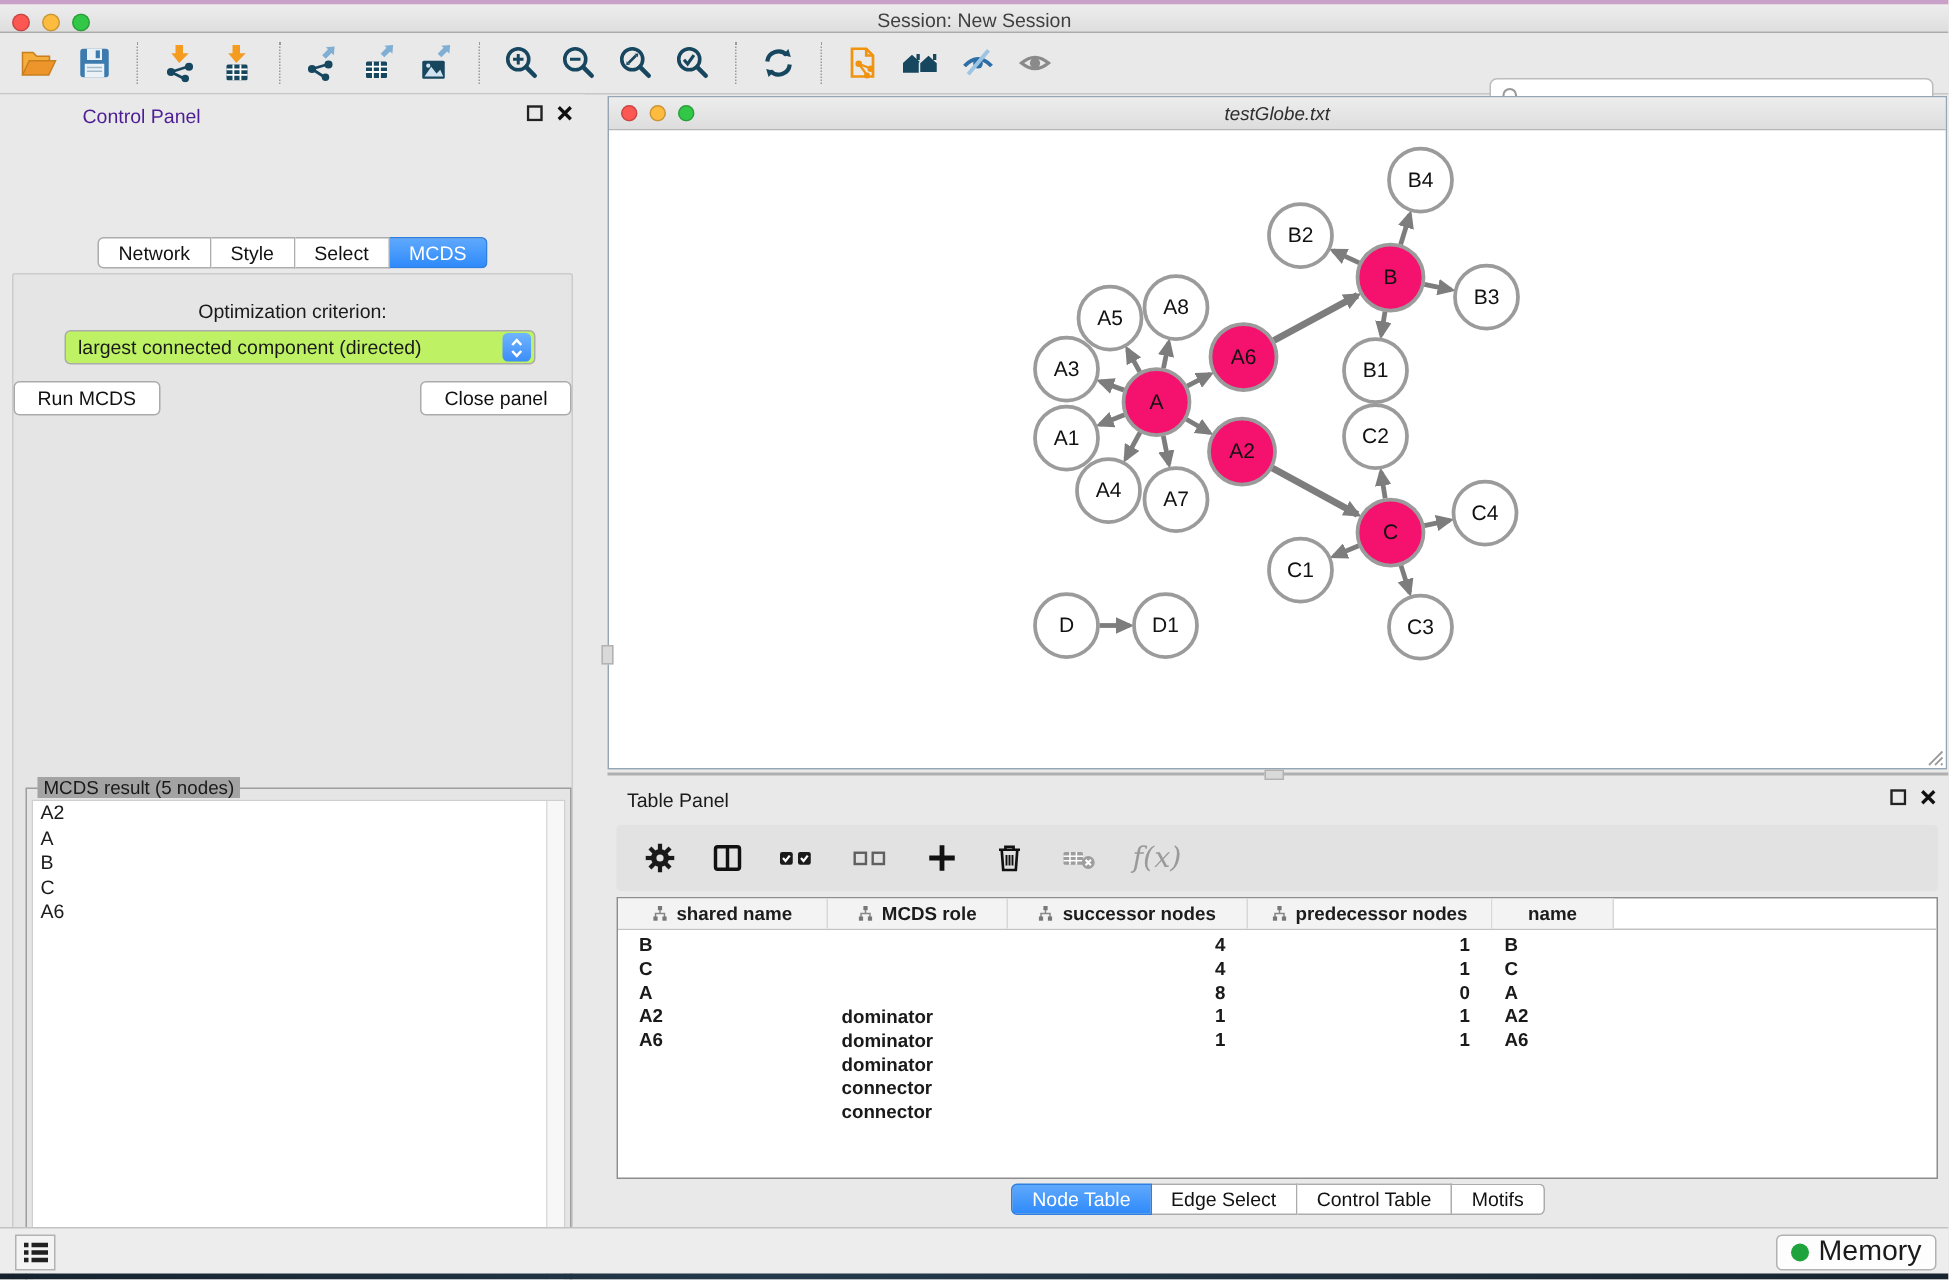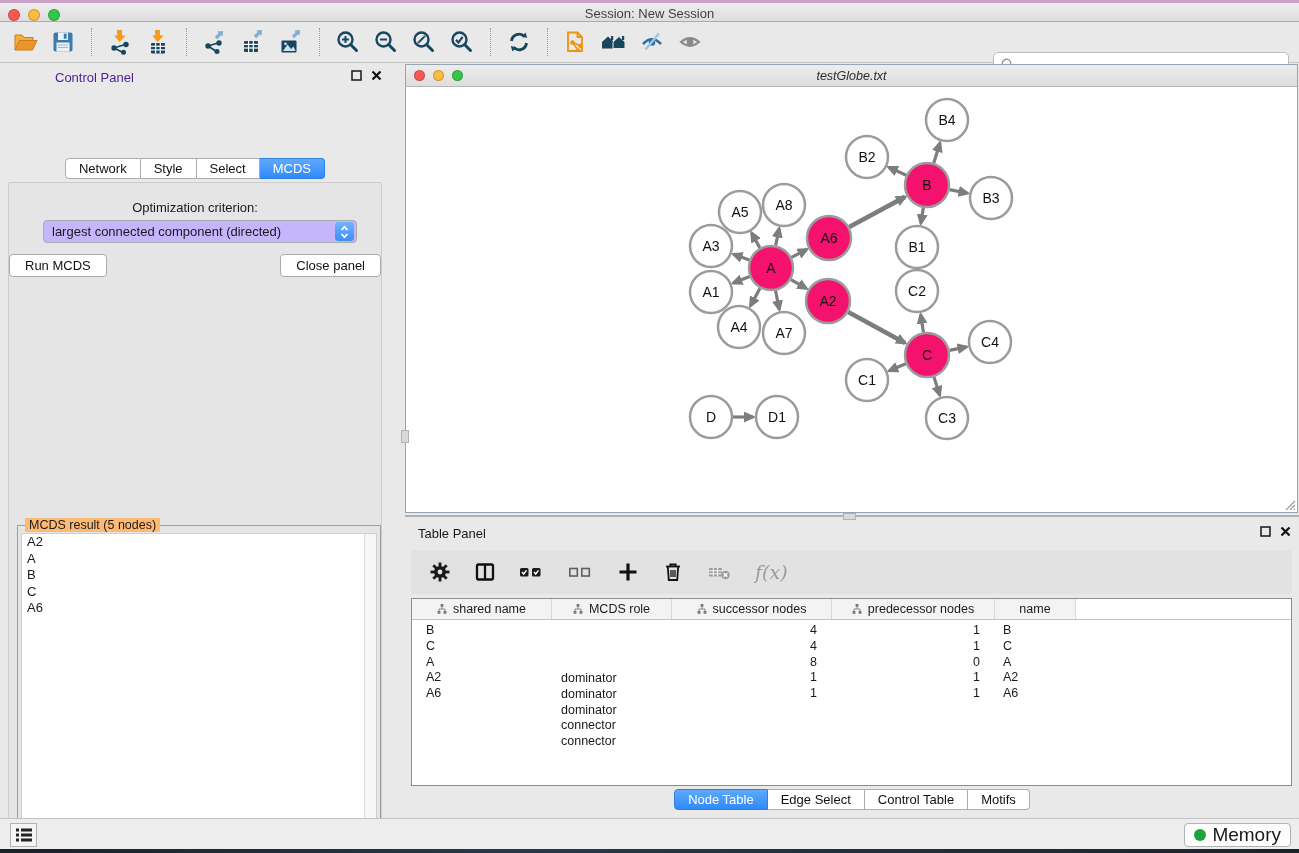--- a/index.html
+++ b/index.html
@@ -34,30 +34,30 @@
   .seg-tabs { display:flex; }
   .seg-tab { height:21px; line-height:19px; padding:0 13px; background:#fff; border:1px solid #acacac;
     border-left:none; font-size:13px; color:#111; }
   .seg-tab:first-child { border-left:1px solid #acacac; border-radius:4px 0 0 4px; }
   .seg-tab:last-child { border-radius:0 4px 4px 0; }
   .seg-tab.sel { background:linear-gradient(#5fa9fd,#2f8afa); border-color:#2f7fe0; color:#fff; }
   #cp-tabs { position:absolute; left:0; top:95px; width:100%; display:flex; justify-content:center; }
   #cp-body { position:absolute; left:8px; top:119px; width:374px; height:686px;
     background:#e5e5e5; border:1px solid #cccccc; border-radius:2px; }
   #opt-label { position:absolute; left:0; top:17px; width:100%; text-align:center; font-size:13px; }
-  #criterion-select { position:absolute; left:34px; top:37px; width:314px; height:23px; background:#c4b5fd;
+  #criterion-select { position:absolute; left:34px; top:37px; width:314px; height:23px; background:#bef264;
     border:1px solid #ababab; border-radius:4px; display:flex; align-items:center; }
   #criterion-select .val { flex:1; padding-left:8px; font-size:13px; white-space:nowrap; }
   #criterion-select .stepper { width:19px; height:19px; margin-right:2px; border-radius:3.5px;
     background:linear-gradient(#6fb5fe,#3d8df8); display:flex; align-items:center; justify-content:center; }
   .cp-buttons { position:absolute; left:0; top:71px; width:100%; display:flex; justify-content:space-between; gap:16px; }
   .btn { height:23px; padding:0 15px; background:#fff; border:1px solid #ababab; border-radius:4px;
     font-size:13px; line-height:21px; color:#111; }
   #result-box { position:absolute; left:8px; top:342px; width:364px; height:336px; border:1px solid #9e9e9e; }
-  #result-box .gtitle { position:absolute; left:7px; top:-8px; background:#fdba74; padding:0 4px; font-size:12.5px; }
+  #result-box .gtitle { position:absolute; left:7px; top:-8px; background:#a3a3a3; padding:0 4px; font-size:12.5px; }
   #mcds-list-wrap { position:absolute; left:3px; top:7px; right:3px; bottom:3px; background:#fff; border:1px solid #cfcfcf; }
   #mcds-scroll { position:absolute; right:0; top:0; bottom:0; width:12px; background:#f7f7f7; border-left:1px solid #dcdcdc; }
   .mcds-item { font-size:13px; line-height:16.5px; padding-left:5px; }
 
   
   #net-window { left:405px; top:64px; width:893px; height:449px; background:#fff; border:1px solid #96a5b4; }
   #net-titlebar { height:22px; background:linear-gradient(#ededed,#dddddd); border-bottom:1px solid #b5b5b5;
     display:flex; align-items:center; position:relative; }
   #net-titlebar .title { position:absolute; left:0; right:0; text-align:center; font-size:12.5px; color:#2e2e2e;font-style:italic; }
   #net-canvas { position:relative; width:891px; height:425px; background:#fff; }
@@ -67,21 +67,21 @@
   #v-split-handle { left:401px; top:430px; width:8px; height:13px; }
   #h-split { left:405px; top:515px; width:894px; height:2px; background:#b0b0b0; }
   #h-split-handle { left:843px; top:513px; width:13px; height:7px; }
 
   
   #table-panel { left:405px; top:520px; width:894px; height:296px; background:#e9e9e9; }
   #tp-header .ptitle { position:absolute; left:13px; top:6px; font-size:13px; }
   #tp-toolbar { position:absolute; left:6px; top:30px; width:881px; height:44px; background:#e2e2e2;
     border-radius:3px; display:flex; align-items:center; gap:21px; padding-left:17px; }
   .fx { font-family:"DejaVu Serif", serif; font-style:italic; font-size:19px; color:#9a9a9a; }
-  #tp-table { position:absolute; left:6px; top:78px; width:881px; height:188px; background:#fff; border:1px solid #8d8d8d; }
+  #tp-table { position:absolute; left:6px; top:78px; width:881px; height:188px; background:#fff; border:1px solid #8d8d8d;font-weight:bold; }
   .thead { display:flex; height:21px; border-bottom:1px solid #c2c2c2; }
   .thcell { background:#f3f3f3; border-right:1px solid #d8d8d8; display:flex; align-items:center;
     justify-content:center; gap:6px; font-size:12.5px; color:#1c1c1c; }
   .c1{width:140px} .c2{width:120px} .c3{width:160px} .c4{width:163px} .c5{width:81px}
   #table-body { padding-top:3px; }
   .trow { display:flex; height:15.8px; }
   .tcell { font-size:12.5px; line-height:15.5px; white-space:nowrap; }
   .trow .c1 { padding-left:14px; }
   .trow .c2 { padding-left:9px;margin-top:48px; }
   .trow .c3, .trow .c4 { text-align:right; padding-right:15px; }

